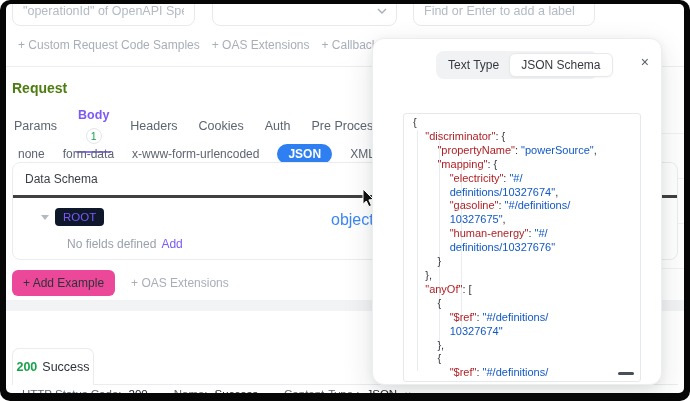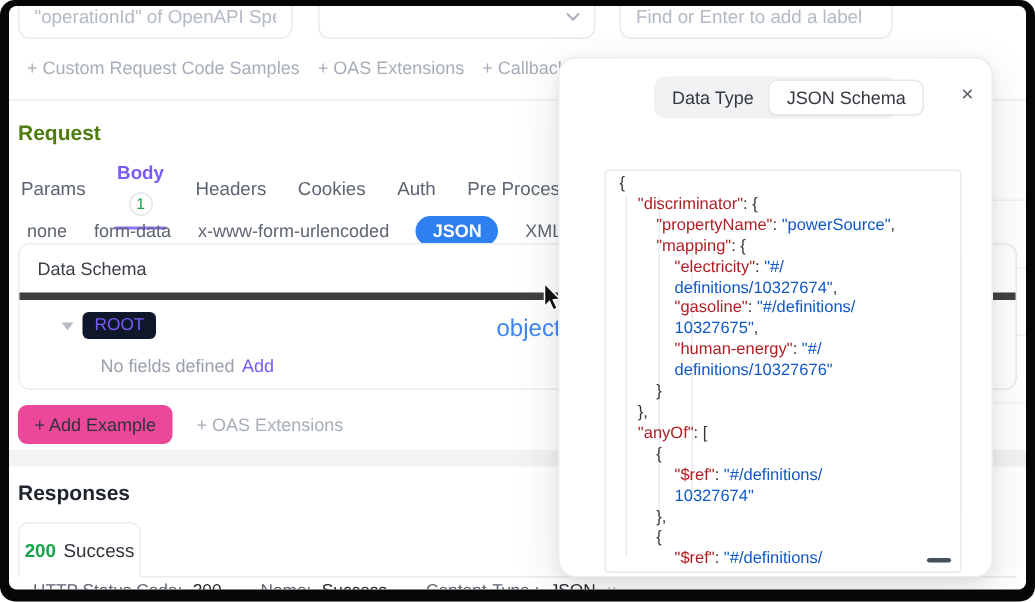--- a/index.html
+++ b/index.html
@@ -31,21 +31,21 @@
   .rtab.active{color:var(--purple);font-weight:bold;flex-direction:column;}
   .rtab.active::after{content:"";position:absolute;left:-2px;right:-2px;bottom:0;height:2px;border-radius:2px;background:#8b74f9;}
   .badge{font-size:10.5px;color:var(--green);border:1px solid #e3e6ea;background:#fff;border-radius:50%;
     width:16px;height:16px;display:inline-flex;align-items:center;justify-content:center;font-weight:normal;}
   .btrow{position:absolute;left:12px;top:140px;display:flex;gap:18px;align-items:center;white-space:nowrap;}
   .btype{font-size:12px;color:#5d6570;}
   .btype.active{background:var(--blue);color:#fff;border-radius:999px;padding:3px 11px;font-weight:bold;}
 
   
   .schema-box{position:absolute;left:6px;top:158px;width:666px;height:98px;border:1px solid #eaecef;border-radius:8px;background:#fff;}
-  .schema-head{font-size:12px;color:#3a3f47;padding:9px 12px;border-bottom:5px solid #404040;}
+  .schema-head{font-size:12px;color:#3a3f47;padding:9px 12px;border-bottom:3px solid #404040;}
   .root-row{position:absolute;left:0;right:0;top:44px;height:22px;}
   .caret{position:absolute;left:28px;top:8px;width:0;height:0;border-left:4px solid transparent;border-right:4px solid transparent;border-top:5px solid #b3bac4;}
   .root-badge{position:absolute;left:42px;top:1px;background:#0f172a;color:var(--purple);font-size:11.5px;padding:3px 8px;border-radius:4px;}
   .root-type{position:absolute;left:318px;top:4px;font-size:16px;color:#3c86f6;}
   .nofields{position:absolute;left:54px;top:74px;font-size:12px;color:#9aa1ac;}
   .addlink{color:var(--purple);margin-left:5px;}
 
   .foot-actions{position:absolute;left:6px;top:266px;display:flex;gap:16px;align-items:center;}
   .add-example{font-size:12px;color:#2e333b;background:#ec4899;border:none;border-radius:6px;padding:6px 11px;}
   .oas-ext{font-size:12px;color:#a8aeb8;}
@@ -166,21 +166,20 @@
     <div class="nofields"><span>No fields defined</span><span class="addlink">Add</span></div>
   </div>
 
   <div class="foot-actions">
     <button class="add-example">+ Add Example</button>
     <span class="oas-ext">+ OAS Extensions</span>
   </div>
 
   <div class="band"></div>
 
-  <div class="resp-title">Responses</div>
   <div class="resp-tab">
     <span class="code">200</span>
     <span class="name">Success</span>
   </div>
   <div class="resp-line"></div>
   <div class="meta-row">
         <span class="mpair">
           <span class="mlabel">HTTP Status Code:</span>
           <span class="mvalue">200</span>
         </span>
@@ -190,21 +189,21 @@
         </span>
         <span class="mpair">
           <span class="mlabel">Content-Type :</span>
           <span class="mvalue">JSON</span>
           <span class="mchev">∨</span>
         </span>
       </div>
 
   <div class="popup">
     <div class="ptabs">
-          <span class="ptab">Data Type</span>
+          <span class="ptab">Text Type</span>
           <span class="ptab active">JSON Schema</span>
         </div>
     <span class="pclose">×</span>
     <div class="code-box">
       <div class="guide g1"></div>
       <div class="guide g2"></div>
       <div class="guide g3"></div>
       <div class="code-content"><div class="cline"><span class="tok-p">{</span></div><div class="cline"><span class="tok-p">    </span><span class="tok-k">"discriminator"</span><span class="tok-p">: {</span></div><div class="cline"><span class="tok-p">        </span><span class="tok-k">"propertyName"</span><span class="tok-p">: </span><span class="tok-s">"powerSource"</span><span class="tok-p">,</span></div><div class="cline"><span class="tok-p">        </span><span class="tok-k">"mapping"</span><span class="tok-p">: {</span></div><div class="cline"><span class="tok-p">            </span><span class="tok-k">"electricity"</span><span class="tok-p">: </span><span class="tok-s">"#/</span></div><div class="cline"><span class="tok-p">            </span><span class="tok-s">definitions/10327674"</span><span class="tok-p">,</span></div><div class="cline"><span class="tok-p">            </span><span class="tok-k">"gasoline"</span><span class="tok-p">: </span><span class="tok-s">"#/definitions/</span></div><div class="cline"><span class="tok-p">            </span><span class="tok-s">10327675"</span><span class="tok-p">,</span></div><div class="cline"><span class="tok-p">            </span><span class="tok-k">"human-energy"</span><span class="tok-p">: </span><span class="tok-s">"#/</span></div><div class="cline"><span class="tok-p">            </span><span class="tok-s">definitions/10327676"</span></div><div class="cline"><span class="tok-p">        }</span></div><div class="cline"><span class="tok-p">    },</span></div><div class="cline"><span class="tok-p">    </span><span class="tok-k">"anyOf"</span><span class="tok-p">: [</span></div><div class="cline"><span class="tok-p">        {</span></div><div class="cline"><span class="tok-p">            </span><span class="tok-k">"$ref"</span><span class="tok-p">: </span><span class="tok-s">"#/definitions/</span></div><div class="cline"><span class="tok-p">            </span><span class="tok-s">10327674"</span></div><div class="cline"><span class="tok-p">        },</span></div><div class="cline"><span class="tok-p">        {</span></div><div class="cline"><span class="tok-p">            </span><span class="tok-k">"$ref"</span><span class="tok-p">: </span><span class="tok-s">"#/definitions/</span></div><div class="cline"><span class="tok-p">            </span><span class="tok-s">10327675"</span></div></div>
       <div class="hscroll"></div>
     </div>

